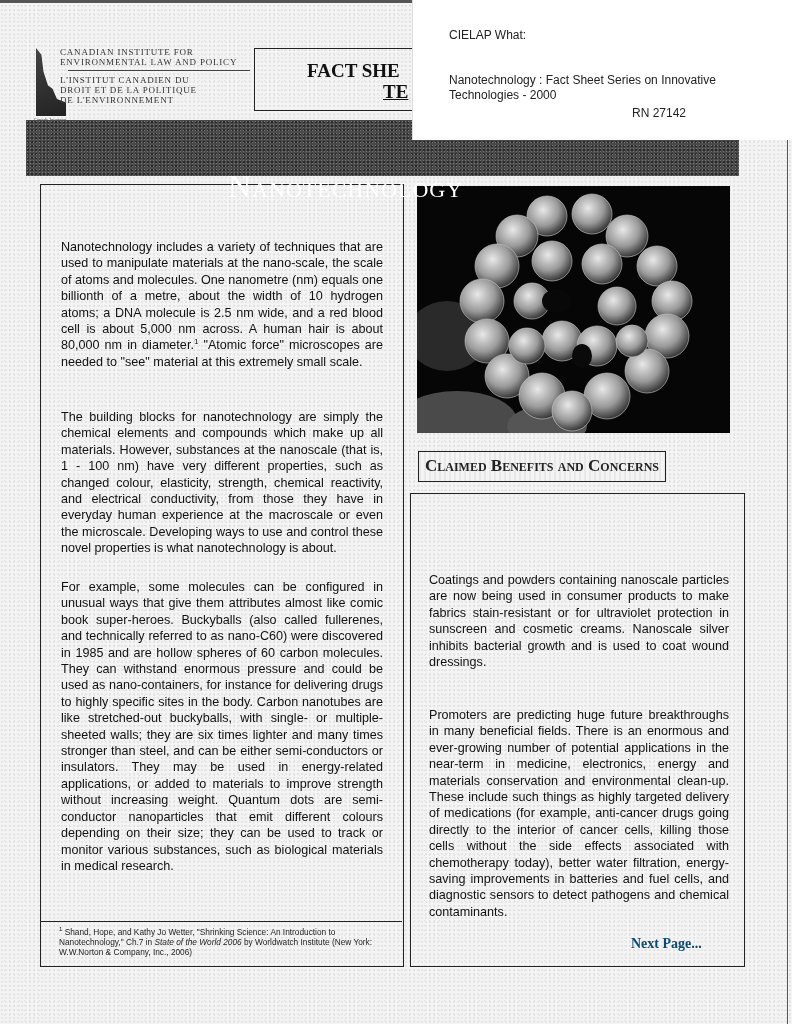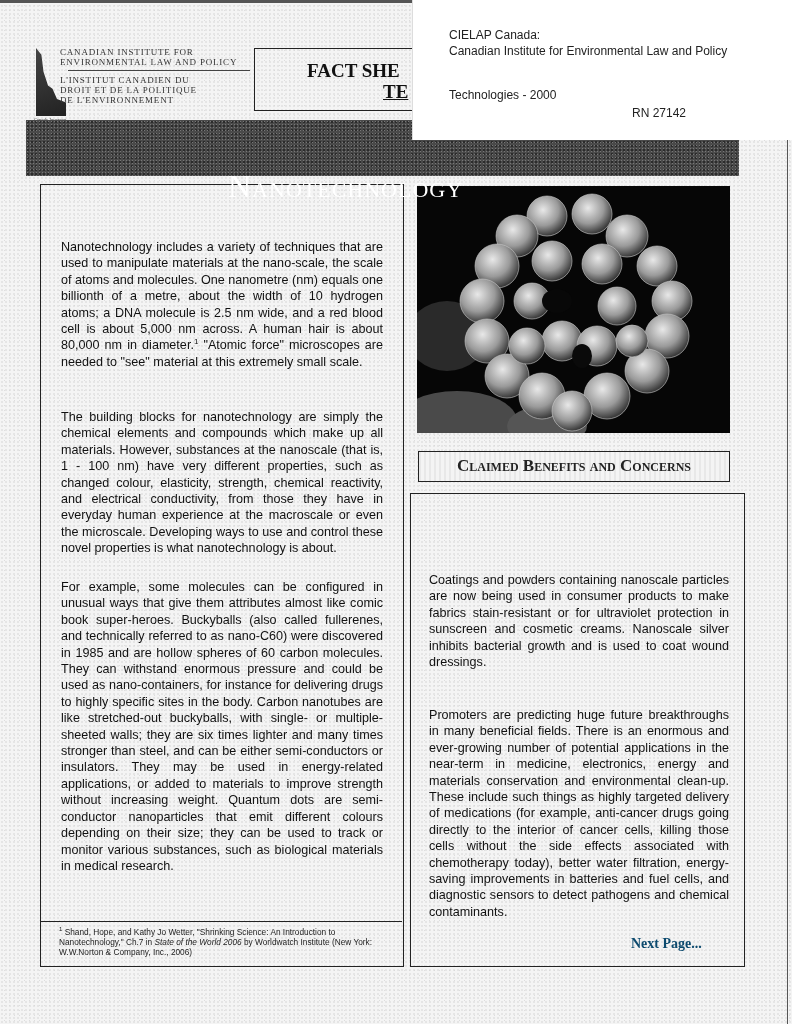--- a/index.html
+++ b/index.html
@@ -114,21 +114,21 @@
   sup { font-size: 8px; vertical-align: super; line-height: 0; }
 
   
   .photo {
     position: absolute; left: 417px; top: 186px; width: 313px; height: 247px;
     background: #050505; overflow: hidden;
   }
   .photo svg { width: 100%; height: 100%; display: block; }
 
   .claimed-box {
-    position: absolute; left: 418px; top: 451px; width: 312px; height: 31px;
+    position: absolute; left: 418px; top: 451px; width: 248px; height: 31px;
     border: 1.5px solid #222;
     font-family: "Liberation Serif", serif; font-variant: small-caps;
     font-size: 17px; font-weight: bold; color: #222;
     text-align: center; line-height: 28px;
     background: repeating-linear-gradient(90deg, #e8e8e8 0 2px, #f4f4f4 2px 5px);
   }
   .right-col {
     position: absolute; left: 410px; top: 493px; width: 335px; height: 474px;
     border: 1.5px solid #222;
   }
@@ -159,22 +159,22 @@
   <div>L'INSTITUT CANADIEN DU</div>
   <div>DROIT ET DE LA POLITIQUE</div>
   <div>DE L'ENVIRONNEMENT</div>
 </div>
 <div class="fact-box">
   <span class="fact-line1">FACT SHE</span>
   <span class="fact-line2">TE</span>
 </div>
 
 <div class="label-sticker">
-  <div class="l1">CIELAP Canada:</div>
-  <div class="l2">Canadian Institute for Environmental Law and Policy</div>
+  <div class="l1">CIELAP What:</div>
+  <div class="l3">Nanotechnology :  Fact Sheet Series on Innovative</div>
   <div class="l4">Technologies - 2000</div>
   <div class="l5">RN 27142</div>
 </div>
 
 <div class="title-banner"></div>
 <div class="title-text">Nanotechnology</div>
 
 <div class="left-col">
   <p class="body-text left-p1"><span>Nanotechnology includes a variety of techniques that are used to manipulate materials at the nano-scale, the scale of atoms and molecules. One nanometre (nm) equals one billionth of a metre, about the width of 10 hydrogen atoms; a DNA molecule is 2.5 nm wide, and a red blood cell is about 5,000 nm across.  A human hair is about 80,000 nm in diameter.</span><sup>1</sup><span> "Atomic force" microscopes are needed to "see" material at this extremely small scale.</span></p>
   <p class="body-text left-p2">The building blocks for nanotechnology are simply the chemical elements and compounds which make up all materials. However, substances at the nanoscale (that is, 1 - 100 nm) have very different properties, such as changed colour, elasticity, strength, chemical reactivity, and electrical conductivity, from those they have in everyday human experience at the macroscale or even the microscale.  Developing ways to use and control these novel properties is what nanotechnology is about.</p>

